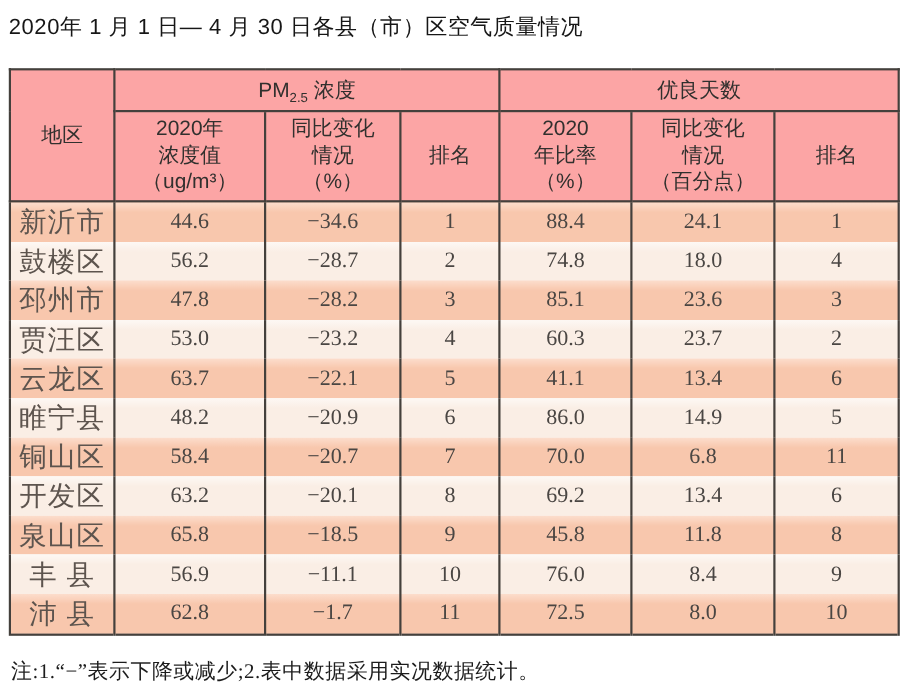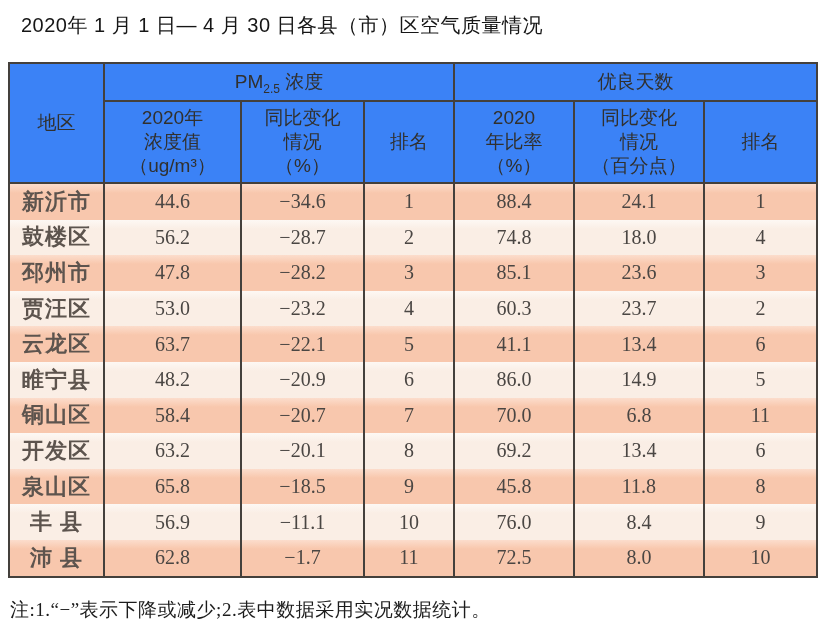--- a/index.html
+++ b/index.html
@@ -2,47 +2,47 @@
 <html><head>
 <meta charset="utf-8">
 <style>
   html,body{margin:0;padding:0;}
   body{
     width:825px;height:620px;background:#ffffff;
     font-family:"Liberation Sans","DejaVu Sans",sans-serif;
     overflow:hidden;
   }
   .page-title{
-    margin:13px 0 0 21px;
+    margin:13px 0 0 8px;
     font-size:20px;line-height:1.2;font-weight:500;color:#161616;
     letter-spacing:.5px;
   }
   table.aq{
     border-collapse:collapse;table-layout:fixed;
     width:810px;margin:25px 0 0 8px;
     border:2px solid #44403c;
   }
   .aq th{
-    background:#3b82f6;
+    background:#fca5a5;
     border:2px solid #44403c;
     font-weight:normal;color:#31302e;font-size:19px;
     text-align:center;vertical-align:middle;
     padding:0;
   }
   .aq thead tr.group-row th{height:36px;}
   .aq thead tr.sub-row th{height:80px;line-height:1.28;}
   .aq sub.pm-sub{font-size:12px;}
   .aq tbody td{
     border-left:2px solid #44403c;border-right:2px solid #44403c;
     border-top:none;border-bottom:none;
     height:35.6px;padding:0;text-align:center;vertical-align:middle;
   }
   .aq tbody tr.odd td{background:linear-gradient(180deg,#fcddcc 0px,#f8c7ad 9px);}
   .aq tbody tr.even td{background:linear-gradient(180deg,#fdf8f4 0px,#faeee5 9px);}
-  .region{font-size:22px;color:#5d544e;letter-spacing:1px;font-weight:bold;}
+  .region{font-size:25px;color:#5d544e;letter-spacing:1px;}
   .num{
     font-family:"Liberation Serif","DejaVu Serif",serif;
     font-size:20px;color:#4a4643;
   }
   .note{
     margin:19px 0 0 10px;
     font-family:"Liberation Serif","DejaVu Serif",serif;
     font-size:19px;color:#1c1c1c;letter-spacing:.5px;
   }
 </style>

